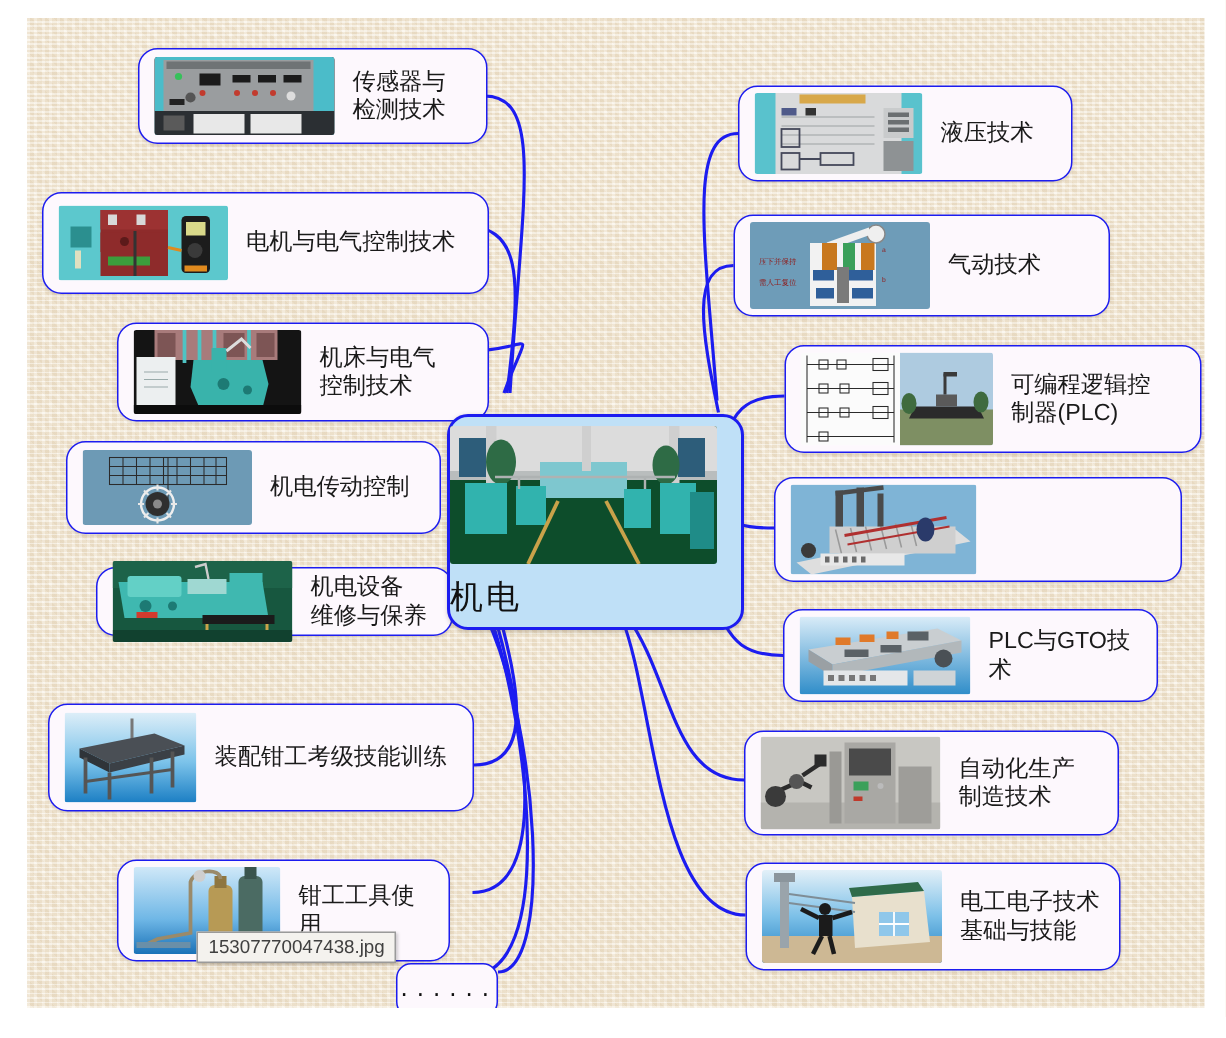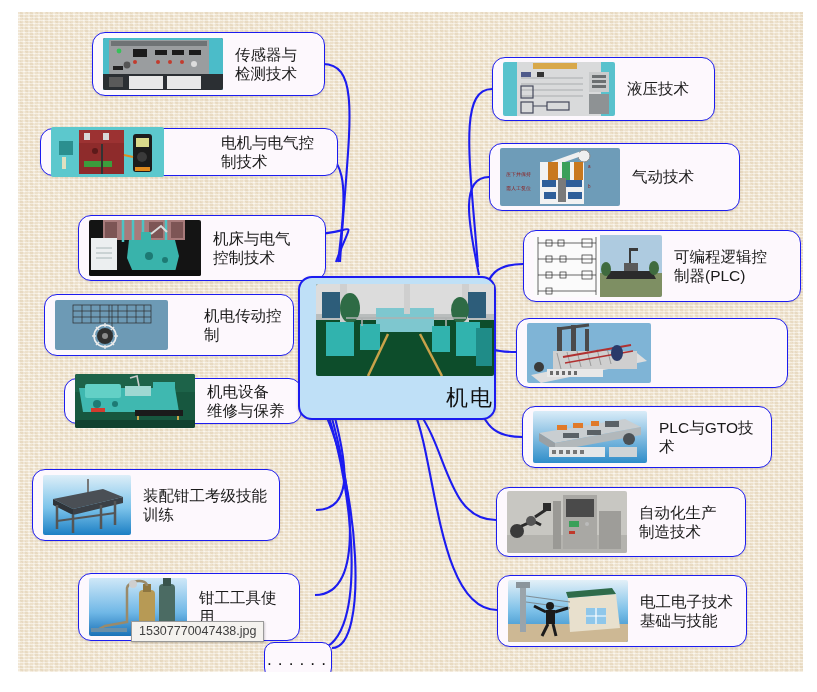--- a/index.html
+++ b/index.html
@@ -35,21 +35,21 @@
   .node .label{
     flex:1 1 auto;padding:0 10px 0 12px;
     font-size:15.5px;line-height:1.25;color:#1a1a1a;white-space:pre-line;
     text-align:left;
   }
 
   
   #center-node{
     position:absolute;left:280px;top:264px;width:198px;height:144px;
     box-sizing:border-box;background:#bfe0f7;border:2px solid #1c1cf0;border-radius:14px;
-    display:flex;flex-direction:column;align-items:flex-end;justify-content:flex-start;
+    display:flex;flex-direction:column;align-items:flex-start;justify-content:flex-start;
     box-shadow:0 1px 3px rgba(90,80,60,.25);
   }
   #center-node .cthumb{width:178px;height:92px;margin-top:6px;border-radius:2px;overflow:hidden;position:relative;}
   #center-node .ctext{font-size:22px;color:#111;margin-top:7px;letter-spacing:2px;}
 
   
   #dots-node{
     position:absolute;left:246px;top:630px;width:68px;height:36px;box-sizing:border-box;
     background:#fdf8fd;border:1.8px solid #1c1cf0;border-radius:10px;
     display:flex;align-items:center;justify-content:center;
@@ -119,21 +119,21 @@
         <rect x="0" y="36" width="120" height="16" fill="#2b2f33"></rect>
         <rect x="26" y="38" width="34" height="13" fill="#e8e8e8"></rect>
         <rect x="64" y="38" width="34" height="13" fill="#e8e8e8"></rect>
         <rect x="6" y="39" width="14" height="10" fill="#5a5a5a"></rect>
       </svg>
     </div>
     <div class="label">传感器与
 检测技术</div>
   </div>
 
-  <div class="node" style="left:22px;top:116px;width:298px;height:48px;gap:45px;">
+  <div class="node" style="left:10px;top:116px;width:298px;height:68px;">
     <div class="thumb" style="width:113px;height:50px;">
       <svg class="ph" viewBox="0 0 113 50" preserveAspectRatio="none">
         <rect width="113" height="50" fill="#5cc8cd"></rect>
         <rect x="28" y="3" width="45" height="44" fill="#8e2b2b"></rect>
         <rect x="28" y="3" width="45" height="13" fill="#9c3232"></rect>
         <rect x="28" y="18" width="45" height="13" fill="#8e2b2b"></rect>
         <rect x="33" y="6" width="6" height="7" fill="#d8d8d8"></rect>
         <rect x="52" y="6" width="6" height="7" fill="#d8d8d8"></rect>
         <rect x="33" y="34" width="28" height="6" fill="#3c9d3c"></rect>
         <circle cx="44" cy="24" r="3" fill="#5c1a1a"></circle>
@@ -177,21 +177,21 @@
         <circle cx="60" cy="36" r="4" fill="#1d7a74"></circle>
         <circle cx="76" cy="40" r="3" fill="#1d7a74"></circle>
         <path d="M62 14 L72 6 L78 12" stroke="#ddd" stroke-width="2" fill="none"></path>
         <rect x="0" y="50" width="112" height="6" fill="#0c0c0c"></rect>
       </svg>
     </div>
     <div class="label">机床与电气
 控制技术</div>
   </div>
 
-  <div class="node" style="left:26px;top:282px;width:250px;height:62px;gap:24px;">
+  <div class="node" style="left:26px;top:282px;width:250px;height:62px;">
     <div class="thumb" style="width:113px;height:50px;">
       <svg class="ph" viewBox="0 0 113 50" preserveAspectRatio="none">
         <rect width="113" height="50" fill="#6d9ab5"></rect>
         <g stroke="#2b2b2b" stroke-width="0.7" fill="none">
           <rect x="18" y="5" width="78" height="18"></rect>
           <line x1="18" y1="11" x2="96" y2="11"></line>
             <line x1="18" y1="17" x2="96" y2="17"></line>
           <line x1="27" y1="5" x2="27" y2="23"></line>
             <line x1="36" y1="5" x2="36" y2="23"></line>
           <line x1="45" y1="5" x2="45" y2="23"></line>
@@ -236,21 +236,21 @@
         <rect x="60" y="36" width="48" height="6" fill="#1b1b1b"></rect>
         <rect x="62" y="42" width="2" height="8" fill="#caa34a"></rect>
         <rect x="102" y="42" width="2" height="8" fill="#caa34a"></rect>
         <rect x="0" y="46" width="120" height="8" fill="#11412f"></rect>
       </svg>
     </div>
     <div class="label">机电设备
 维修与保养</div>
   </div>
 
-  <div class="node" style="left:14px;top:457px;width:248px;height:72px;">
+  <div class="node" style="left:14px;top:457px;width:284px;height:72px;">
     <div class="thumb" style="width:88px;height:60px;">
       <svg class="ph" viewBox="0 0 88 60" preserveAspectRatio="none">
         <defs>
             <linearGradient id="g1" x1="0" y1="0" x2="0" y2="1">
           <stop offset="0" stop-color="#ddeef8"></stop>
               <stop offset="0.55" stop-color="#7cc3ea"></stop>
               <stop offset="1" stop-color="#1c7fc4"></stop>
         </linearGradient>
           </defs>
         <rect width="88" height="60" fill="url(#g1)"></rect>

